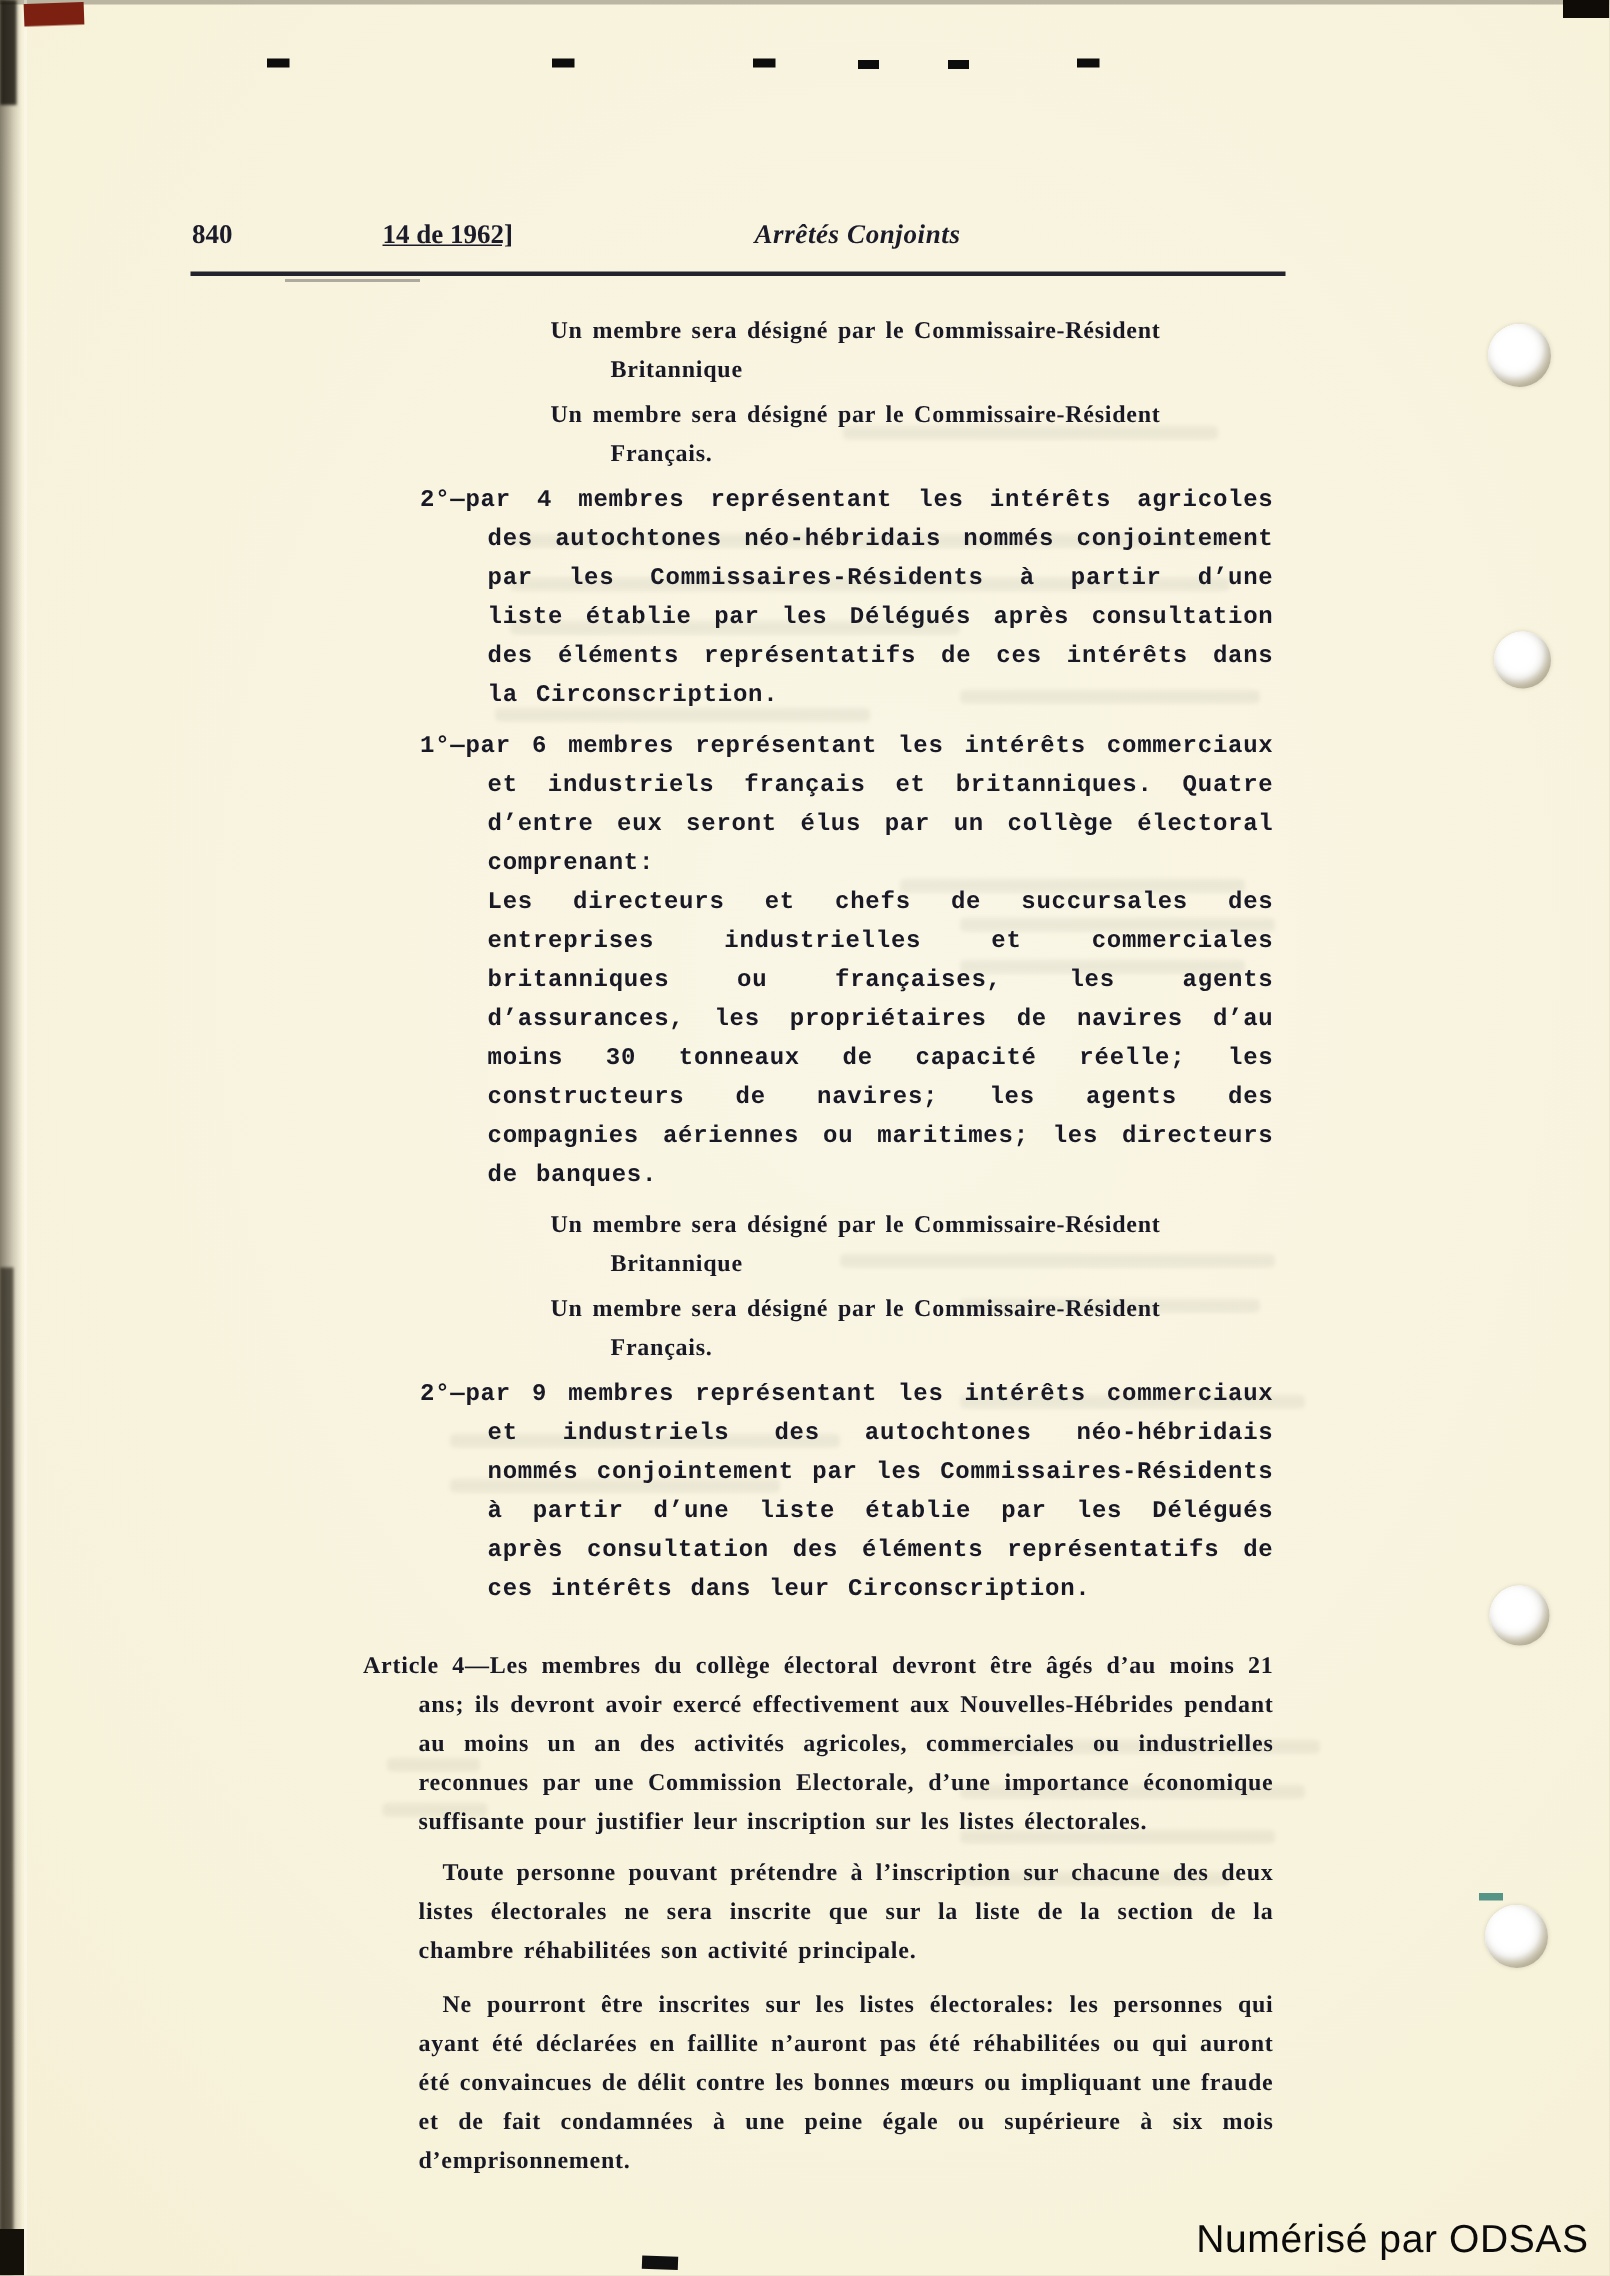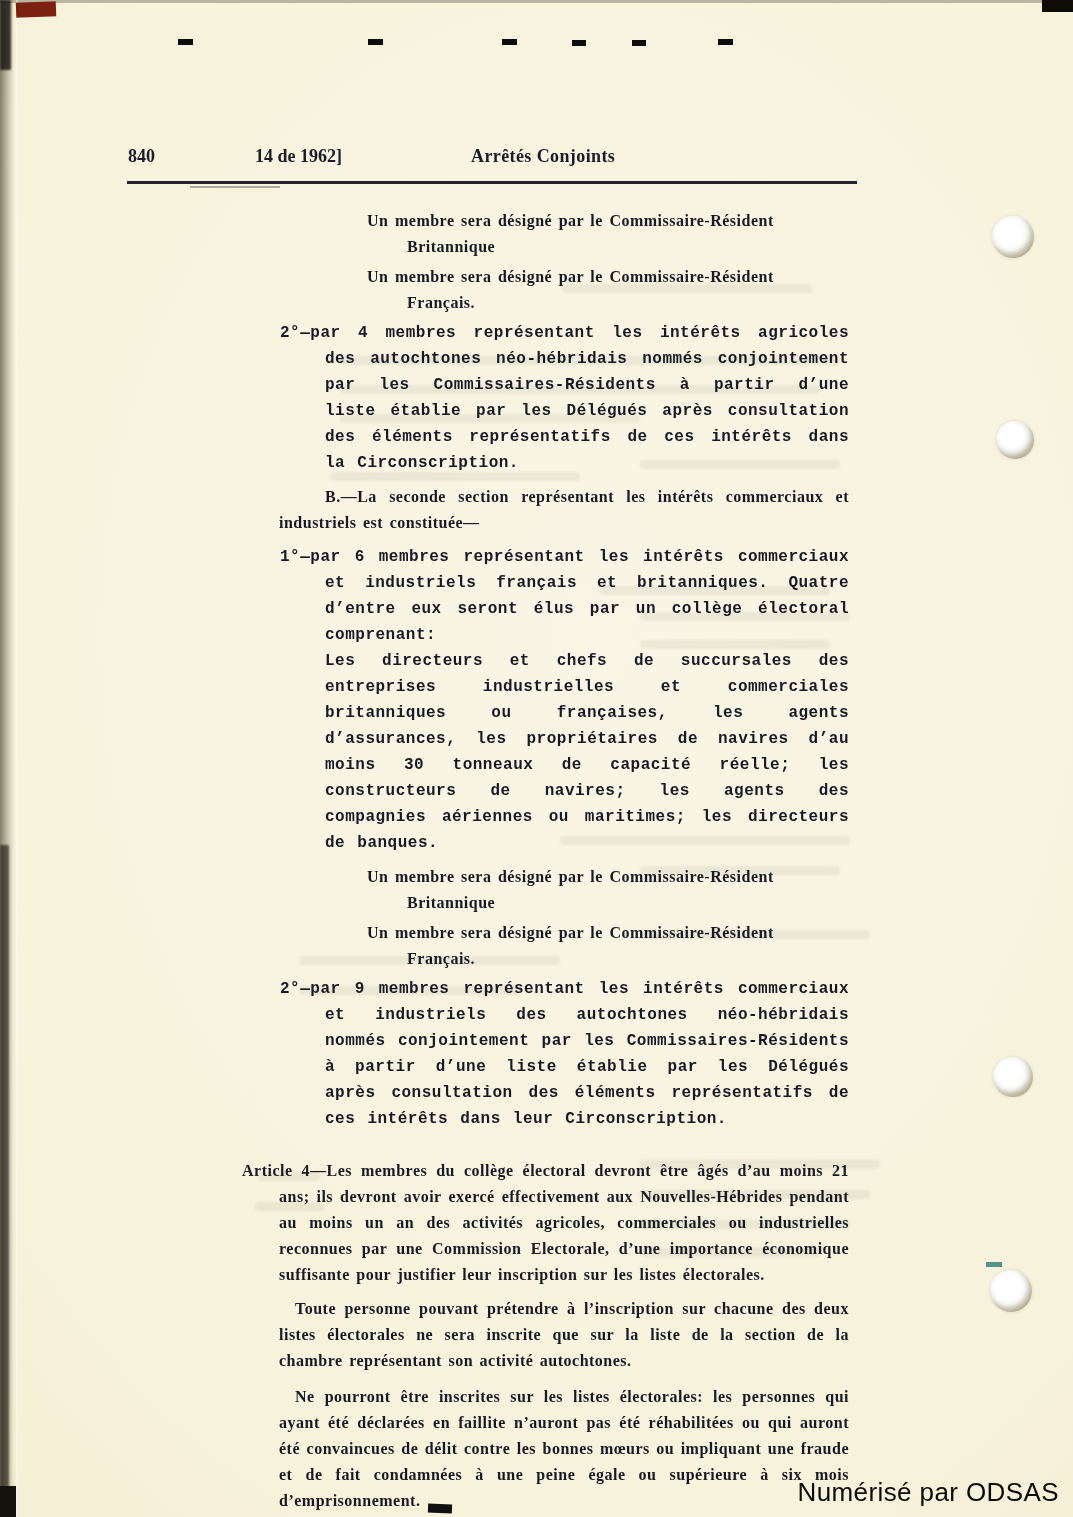--- a/index.html
+++ b/index.html
@@ -11,22 +11,22 @@
   }
   .scan{
     position:relative;width:1073px;height:1517px;overflow:hidden;
     background:
       radial-gradient(130% 120% at 55% 42%, #faf6e6 0%, #f7f2da 50%, #f2ebce 82%, #e8dfbd 100%);
   }
   
   .header{position:absolute;top:146px;left:0;width:887px;height:26px;
     color:#1b1b2a;font-size:18px;font-weight:700;}
   .pagenum{position:absolute;left:128px;top:0;}
-  .headref{position:absolute;left:255px;top:0;}
-  .headtitle{position:absolute;left:471px;top:0;letter-spacing:.4px;}
+  .headref{position:absolute;left:255px;top:0;text-decoration:underline;}
+  .headtitle{position:absolute;left:503px;top:0;font-style:italic;letter-spacing:.4px;}
   .rule{position:absolute;left:127px;top:181px;width:730px;height:3px;background:#23232e;}
   .rule-frag{position:absolute;left:190px;top:186px;width:90px;height:2px;background:rgba(35,35,46,.35);}
   
   .content{
     position:absolute;left:242px;top:208px;width:607px;
     color:#191926;
     font-size:16px;line-height:26px;font-weight:600;
     letter-spacing:.5px;word-spacing:2px;
   }
   .para{margin:0;text-align:justify;white-space:pre-line;}
@@ -89,30 +89,29 @@
   </div>
   <div class="rule"></div>
   <div class="rule-frag"></div>
 
   <div class="content">
       <p class="para membre">Un membre sera désigné par le Commissaire-Résident
 Britannique</p>
       <p class="para membre">Un membre sera désigné par le Commissaire-Résident
 Français.</p>
       <p class="para list">2°—par 4 membres représentant les intérêts agricoles des autochtones néo-hébridais nommés conjointement par les Commissaires-Résidents à partir d’une liste établie par les Délégués après consultation des éléments représentatifs de ces intérêts dans la Circonscription.</p>
-      <p class="para bpar">B.—La seconde section représentant les intérêts commerciaux et industriels est constituée—</p>
       <p class="para list">1°—par 6 membres représentant les intérêts commerciaux et industriels français et britanniques. Quatre d’entre eux seront élus par un collège électoral comprenant:
 Les directeurs et chefs de succursales des entreprises industrielles et commerciales britanniques ou françaises, les agents d’assurances, les propriétaires de navires d’au moins 30 tonneaux de capacité réelle; les constructeurs de navires; les agents des compagnies aériennes ou maritimes; les directeurs de banques.</p>
       <p class="para membre">Un membre sera désigné par le Commissaire-Résident
 Britannique</p>
       <p class="para membre">Un membre sera désigné par le Commissaire-Résident
 Français.</p>
       <p class="para list">2°—par 9 membres représentant les intérêts commerciaux et industriels des autochtones néo-hébridais nommés conjointement par les Commissaires-Résidents à partir d’une liste établie par les Délégués après consultation des éléments représentatifs de ces intérêts dans leur Circonscription.</p>
       <p class="para article">Article 4—Les membres du collège électoral devront être âgés d’au moins 21 ans; ils devront avoir exercé effectivement aux Nouvelles-Hébrides pendant au moins un an des activités agricoles, commerciales ou industrielles reconnues par une Commission Electorale, d’une importance économique suffisante pour justifier leur inscription sur les listes électorales.</p>
-      <p class="para plain">Toute personne pouvant prétendre à l’inscription sur chacune des deux listes électorales ne sera inscrite que sur la liste de la section de la chambre représentant son activité autochtones.</p>
+      <p class="para plain">Toute personne pouvant prétendre à l’inscription sur chacune des deux listes électorales ne sera inscrite que sur la liste de la section de la chambre réhabilitées son activité principale.</p>
       <p class="para plain">Ne pourront être inscrites sur les listes électorales: les personnes qui ayant été déclarées en faillite n’auront pas été réhabilitées ou qui auront été convaincues de délit contre les bonnes mœurs ou impliquant une fraude et de fait condamnées à une peine égale ou supérieure à six mois d’emprisonnement.</p>
     </div>
 
   <div class="hole" style="left:992px;top:216px;width:42px;height:42px;"></div>
   <div class="hole" style="left:996px;top:421px;width:38px;height:38px;"></div>
   <div class="hole" style="left:993px;top:1057px;width:40px;height:40px;"></div>
   <div class="hole" style="left:990px;top:1270px;width:42px;height:42px;"></div>
 
   <div>
     <div class="edge-top"></div>

